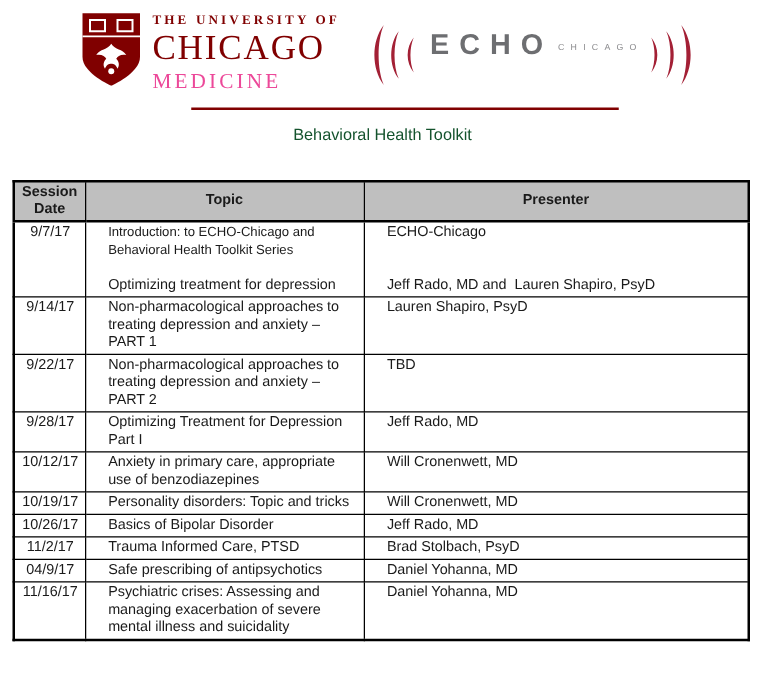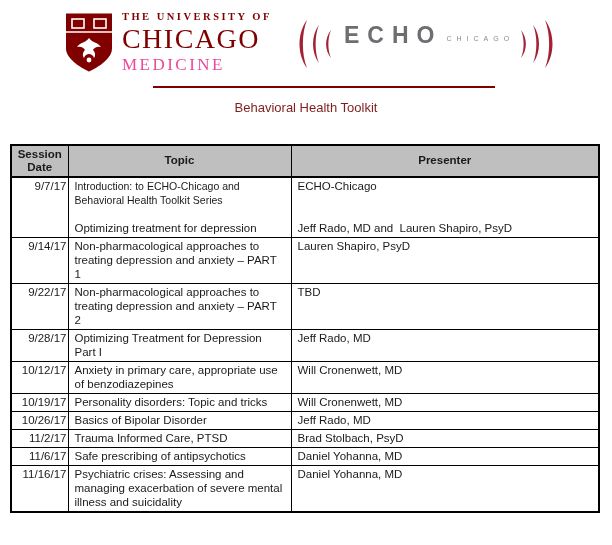--- a/index.html
+++ b/index.html
@@ -6,21 +6,21 @@
   body{
     width:612px;height:545px;overflow:hidden;background:#ffffff;
     font-family:"Liberation Sans", sans-serif;color:#1a1a1a;
     --uchicago-maroon:#800000;--echo-crimson:#A32035;--logo-gray:#6D6E71;
     --logo-gray-light:#8B8B8E;--table-header-bg:#BFBFBF;
   }
   .logos-row{
     display:flex;align-items:flex-start;justify-content:center;
     gap:26px;padding-top:9px;margin-left:6px;
   }
-  .uc-logo{display:flex;align-items:flex-end;gap:8px;}
+  .uc-logo{display:flex;align-items:flex-start;gap:8px;}
   .uc-shield{flex:0 0 auto;}
   .uc-text{line-height:1;}
   .uc-prefix{
     font-family:"Liberation Serif", serif;color:var(--uchicago-maroon);
     font-size:10.5px;letter-spacing:2.5px;font-weight:bold;padding-top:3px;
   }
   .uc-name{
     font-family:"Liberation Serif", serif;color:var(--uchicago-maroon);
     font-size:28px;letter-spacing:1.5px;margin-top:2px;
   }
@@ -35,40 +35,40 @@
     letter-spacing:8px;line-height:1;padding-left:6px;
   }
   .echo-city{
     color:var(--logo-gray-light);font-size:7px;letter-spacing:5px;
     margin-top:5px;padding-left:4px;
   }
   .divider{
     height:2px;background:var(--uchicago-maroon);
     width:342px;margin:13px 0 0 153px;
   }
-  .doc-title-block{text-align:center;margin-top:11px;line-height:18px;font-size:13px;color:#7f1d1d;}
+  .doc-title-block{text-align:center;margin-top:11px;line-height:18px;font-size:13px;color:#14532d;}
   .schedule-table{
     border-collapse:collapse;table-layout:fixed;
     width:588px;margin:27px 0 0 10px;
     border:2px solid #000;
     font-size:11.5px;line-height:14px;
   }
   .schedule-table col.c-date{width:57px;}
   .schedule-table col.c-topic{width:223px;}
   .schedule-table col.c-presenter{width:308px;}
   .schedule-table th{
     background:var(--table-header-bg);
     border:1px solid #000;border-bottom:2px solid #000;
     font-size:11.5px;line-height:13px;font-weight:bold;
     white-space:pre-line;padding:2px 2px;text-align:center;
   }
   .schedule-table td{
-    border:1px solid #000;vertical-align:top;padding:1px 6px 2px 6px;
+    border:1px solid #000;vertical-align:top;padding:1px 6px 2px 18px;
   }
-  td.date{text-align:right;padding:1px 1px 2px 2px;}
+  td.date{text-align:center;padding:1px 1px 2px 2px;}
   td.topic,td.presenter{white-space:pre-wrap;}
   .intro-small{font-size:10.5px;}
 </style>
 </head>
 <body style="--uchicago-maroon: #800000; --echo-crimson: #A32035; --logo-gray: #6D6E71; --table-header-bg: #BFBFBF;">
 
 <div class="logos-row">
   <div class="uc-logo">
     <svg class="uc-shield" width="50" height="61" viewBox="0 0 50 61">
       <path d="M2,1.5 h46 v35 c0,13 -23,23 -23,23 c0,0 -23,-10 -23,-23 Z" fill="#800000"></path>
@@ -175,21 +175,21 @@
     <td class="presenter">Jeff Rado, MD</td>
   </tr>
 
   <tr>
     <td class="date">11/2/17</td>
     <td class="topic">Trauma Informed Care, PTSD</td>
     <td class="presenter">Brad Stolbach, PsyD</td>
   </tr>
 
   <tr>
-    <td class="date">11/6/17</td>
+    <td class="date">04/9/17</td>
     <td class="topic">Safe prescribing of antipsychotics</td>
     <td class="presenter">Daniel Yohanna, MD</td>
   </tr>
 
   <tr>
     <td class="date">11/16/17</td>
     <td class="topic">Psychiatric crises: Assessing and managing exacerbation of severe mental illness and suicidality</td>
     <td class="presenter">Daniel Yohanna, MD</td>
   </tr>
 

